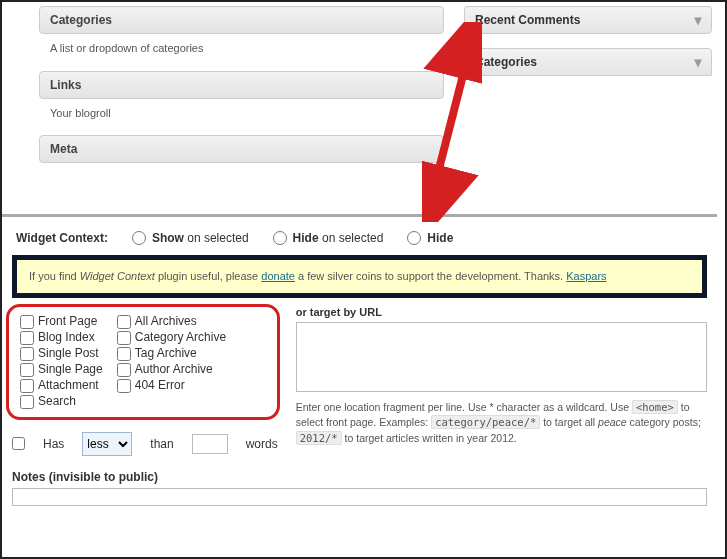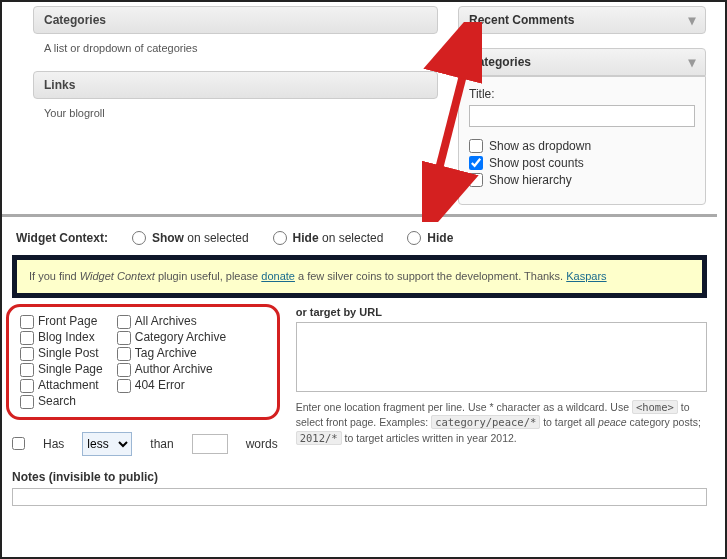--- a/index.html
+++ b/index.html
@@ -1,18 +1,18 @@
 <!DOCTYPE html>
 <html><head>
 <meta charset="utf-8">
 <style>
   * { box-sizing: border-box; margin: 0; padding: 0; }
   body { font-family: "Lucida Grande", Verdana, Arial, sans-serif; font-size: 11px; color: #333; background: #fff; width: 727px; height: 559px; overflow: hidden; position: relative; border: 2px solid #222; }
 
-  .canvas { padding: 4px 6px 0 6px; position: relative; }
+  .canvas { padding: 4px 6px 0 12px; position: relative; }
 
   .top-row { display: flex; gap: 20px; }
 
   .left-col { flex: 1; max-width: 430px; }
   .right-col { width: 248px; }
 
   .avail-widget { margin-bottom: 14px; position: relative; }
   .av-head {
     border: 1px solid #ccc;
     background: linear-gradient(#f2f2f2,#e3e3e3);
@@ -137,54 +137,37 @@
         <div class="av-head">Categories</div>
         <div class="av-desc">A list or dropdown of categories</div>
       </div>
 
       <div class="avail-widget">
         <div class="av-head">Links</div>
         <div class="av-desc">Your blogroll</div>
       </div>
 
       <div class="avail-widget">
+        <div class="av-head">Meta</div>
       </div>
 
     </div>
 
     <div class="right-col">
 
       <div class="sidebar-box">
         <span>Recent Comments</span>
         <span class="sidebar-expando">▾</span>
       </div>
 
       <div style="height:10px"></div>
 
       <div class="sidebar-box" style="border-radius:4px 4px 0 0">
         <span>Categories</span>
         <span class="sidebar-expando">▾</span>
-      </div>
-      <div class="cat-panel">
-        <label class="lab">Title:</label>
-        <input type="text" value="" style="">
-        <div class="cat-checks">
-          <div class="row">
-            <input type="checkbox" style="">
-            <span>Show as dropdown</span>
-          </div>
-          <div class="row">
-            <input type="checkbox" checked="" style="">
-            <span>Show post counts</span>
-          </div>
-          <div class="row">
-            <input type="checkbox" style="">
-            <span>Show hierarchy</span>
-          </div>
-        </div>
       </div>
 
     </div>
 
   </div>
 
   <svg class="arrow-svg" viewBox="0 0 60 200">
     <defs>
       <marker id="ah1" markerWidth="10" markerHeight="10" refX="5" refY="5" orient="auto">
         <path d="M0,0 L10,5 L0,10 z" fill="#d42020"></path>

